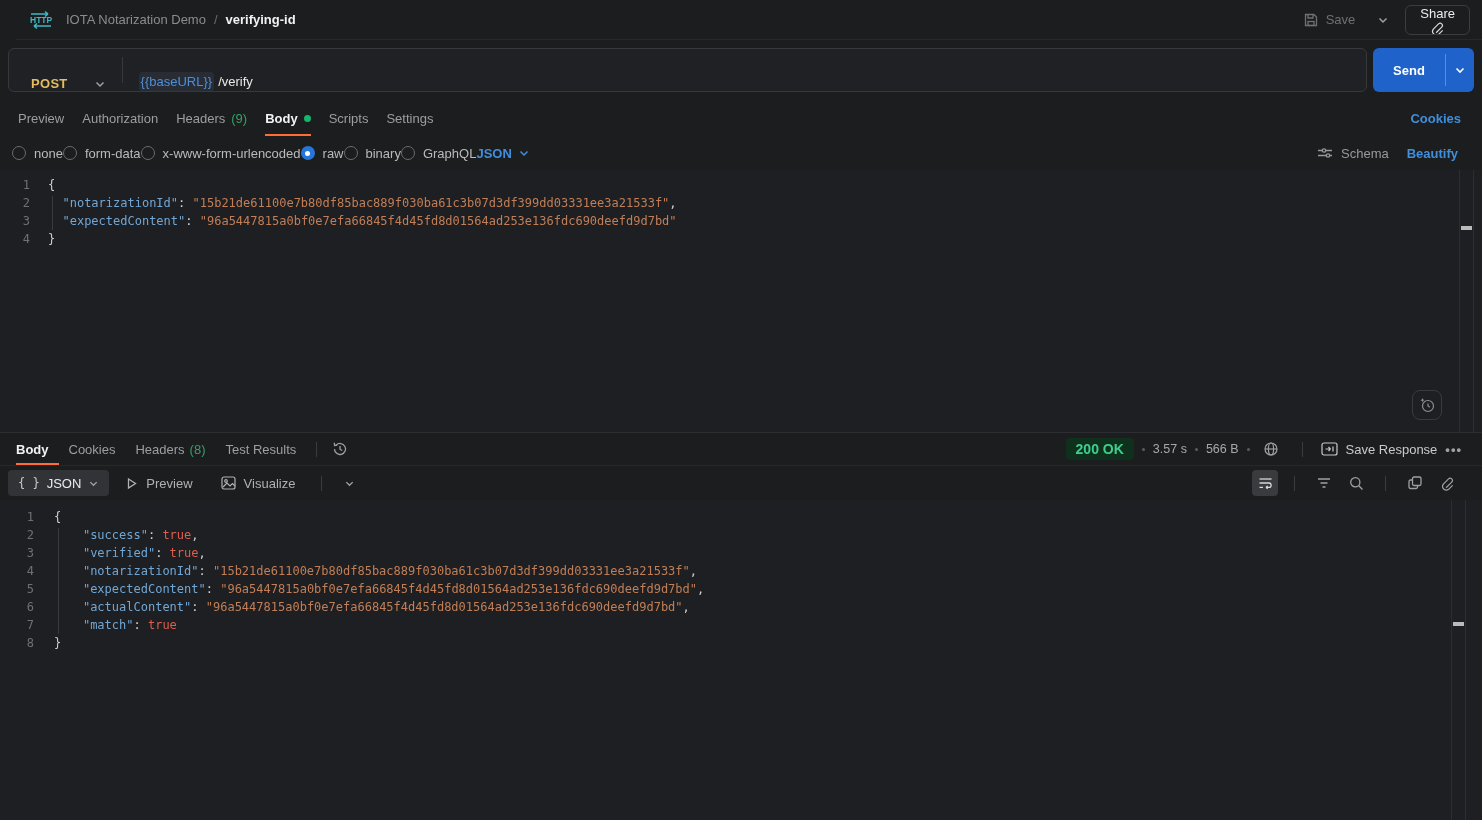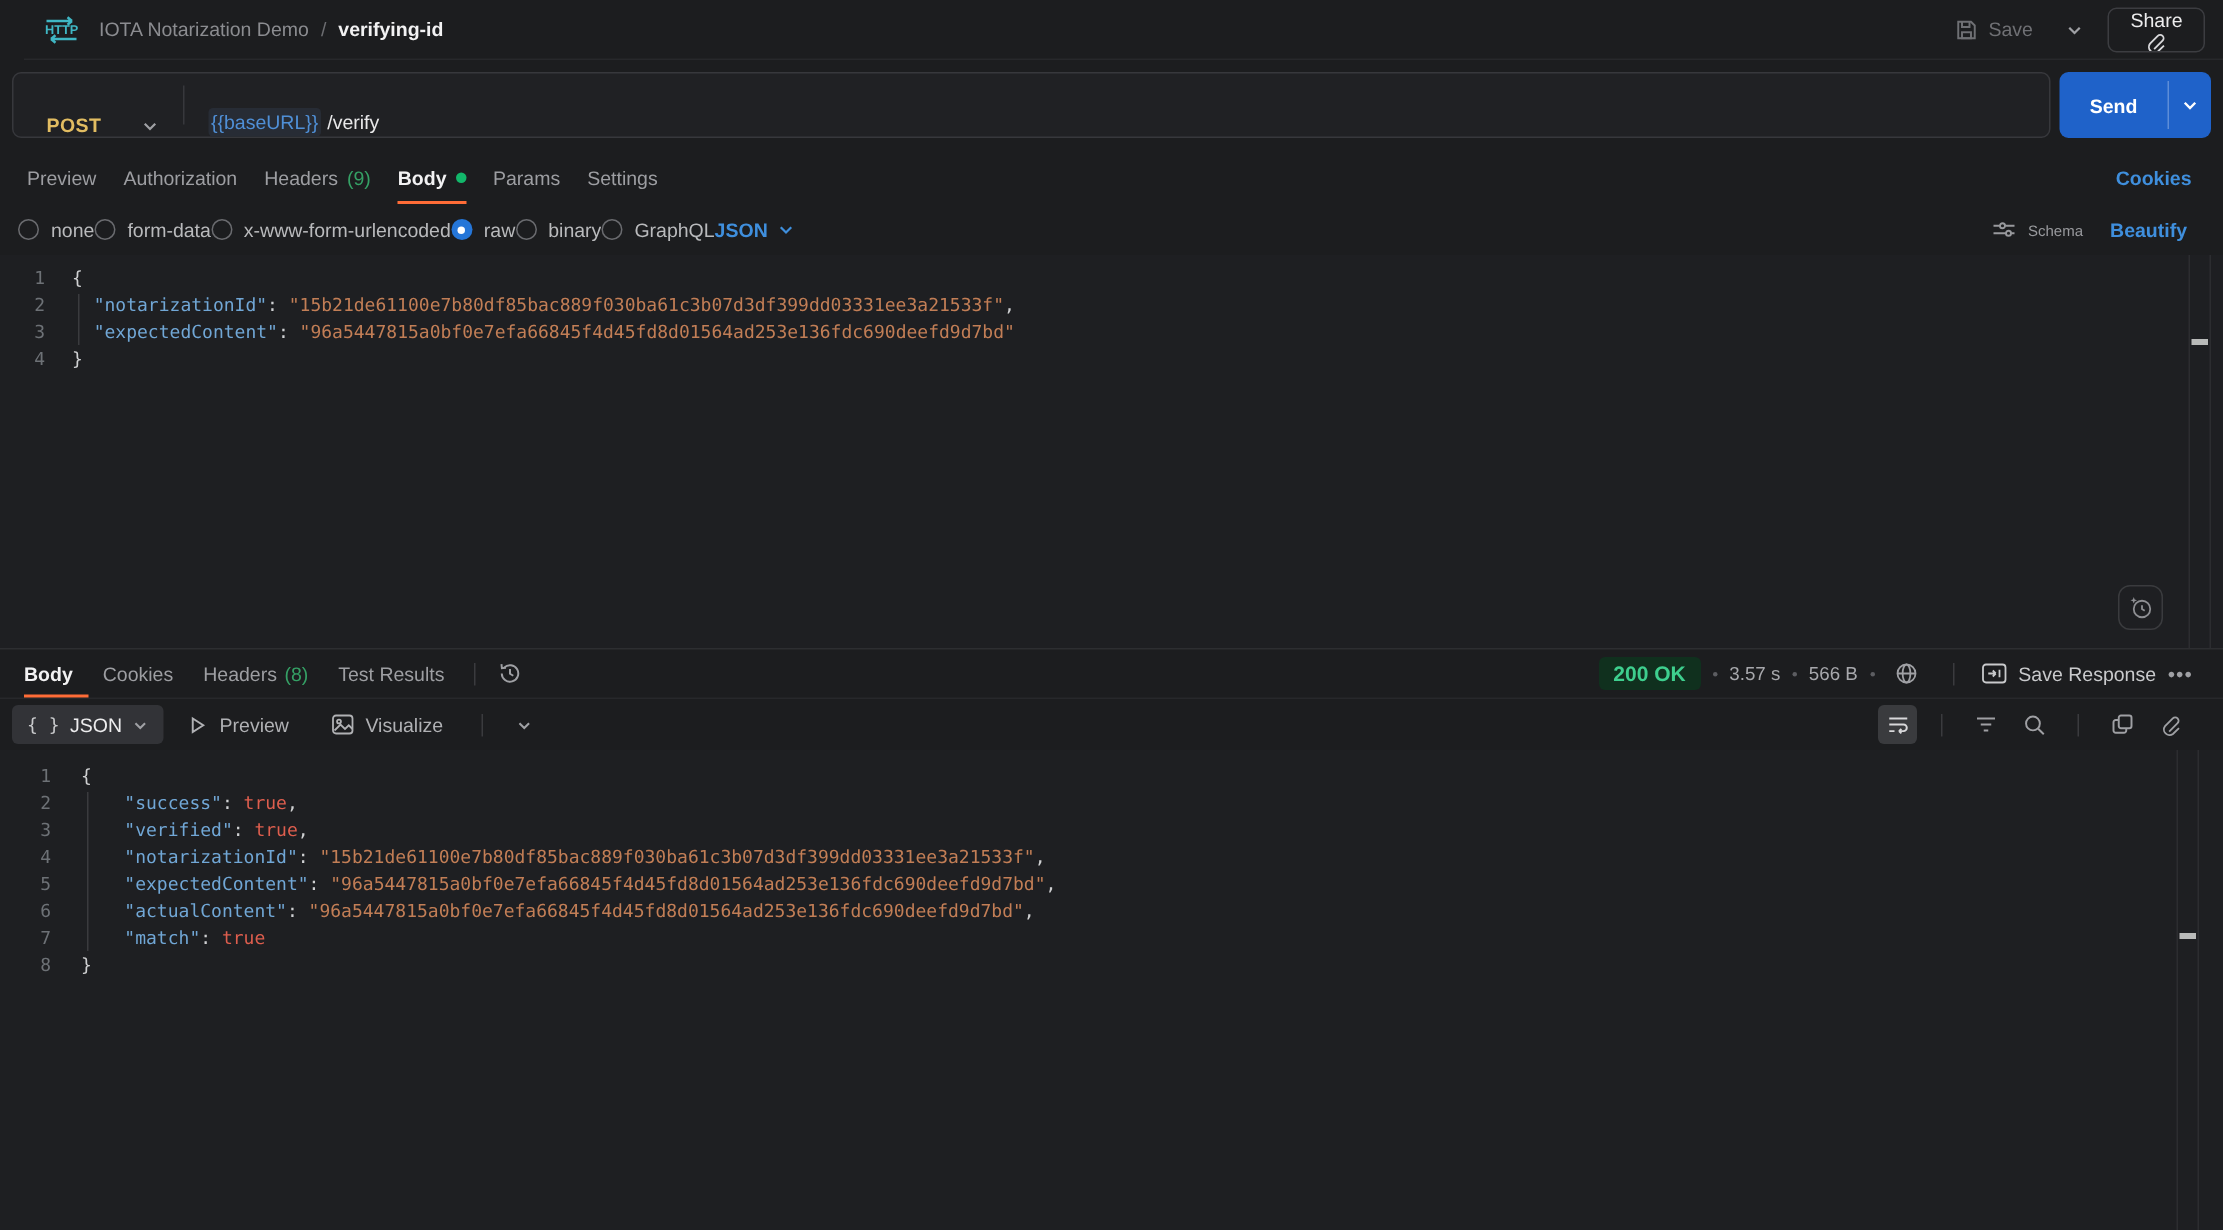--- a/index.html
+++ b/index.html
@@ -57,21 +57,21 @@
   
   .radio-row { height:34px; display:flex; align-items:center; padding:0 12px; }
   .radio-opt { display:flex; align-items:center; gap:8px; font-size:13px; color:#b9babc; cursor:pointer; }
   .radio-circle { width:14px; height:14px; border-radius:50%; border:1.5px solid #6a6b6f; }
   .radio-opt.selected .radio-circle { border:none; background:#2576d8; position:relative; }
   .radio-opt.selected .radio-circle::after { content:""; position:absolute; left:4.5px; top:4.5px;
     width:5px; height:5px; border-radius:50%; background:#fff; }
   .lang-select { display:flex; align-items:center; gap:6px; color:#3f8fdd; font-size:13px;
     font-weight:600; cursor:pointer; }
   .radio-right { margin-left:auto; display:flex; align-items:center; gap:18px; padding-right:12px; }
-  .schema-btn { display:flex; align-items:flex-end; gap:8px; color:#98999d; font-size:10px; cursor:pointer; }
+  .schema-btn { display:flex; align-items:flex-start; gap:8px; color:#98999d; font-size:13px; cursor:pointer; }
   .beautify-link { color:#3f8fdd; font-size:13px; font-weight:600; cursor:pointer; }
 
   
   .editor { position:relative; background:#1e1f22;
     font-family:"DejaVu Sans Mono", monospace; font-size:12px; line-height:18px; }
   .req-editor { height:262px; padding-top:6px; }
   .resp-editor { height:320px; padding-top:8px; }
   .code-line { display:flex; white-space:pre; }
   .ln { width:30px; text-align:right; color:#6d7176; flex:none; user-select:none; }
   .req-editor .ln { margin-right:18px; }
@@ -208,21 +208,21 @@
   </div>
   <div class="tab">
     <span>Headers</span>
     <span class="count">(9)</span>
   </div>
   <div class="tab active">
     <span>Body</span>
     <span class="green-dot"></span>
   </div>
   <div class="tab">
-    <span>Params</span>
+    <span>Scripts</span>
   </div>
   <div class="tab">
     <span>Settings</span>
   </div>
   <span class="cookies-link">Cookies</span>
 </div>
 
 <div class="radio-row">
   <div class="radio-opt">
     <span class="radio-circle"></span>

